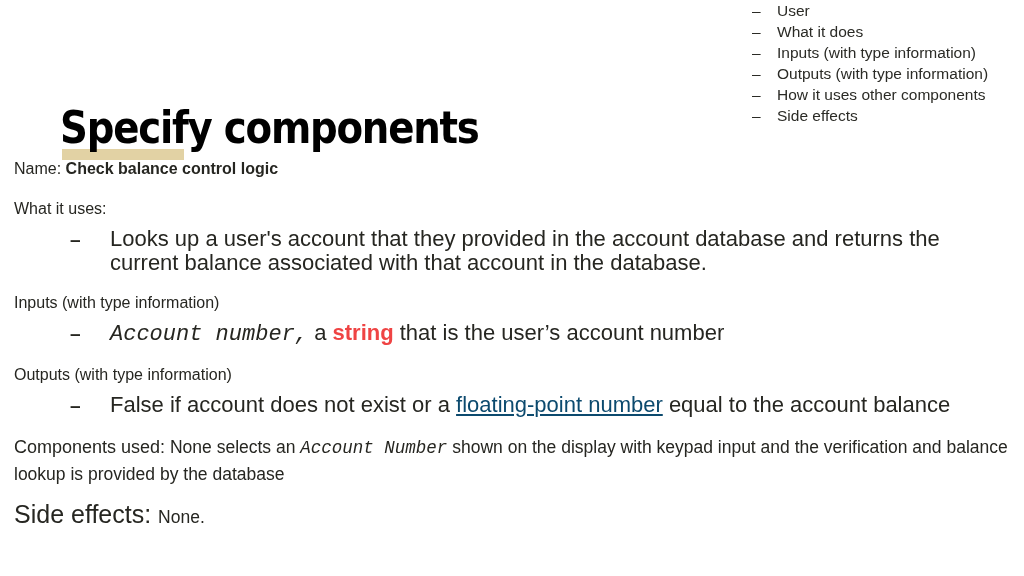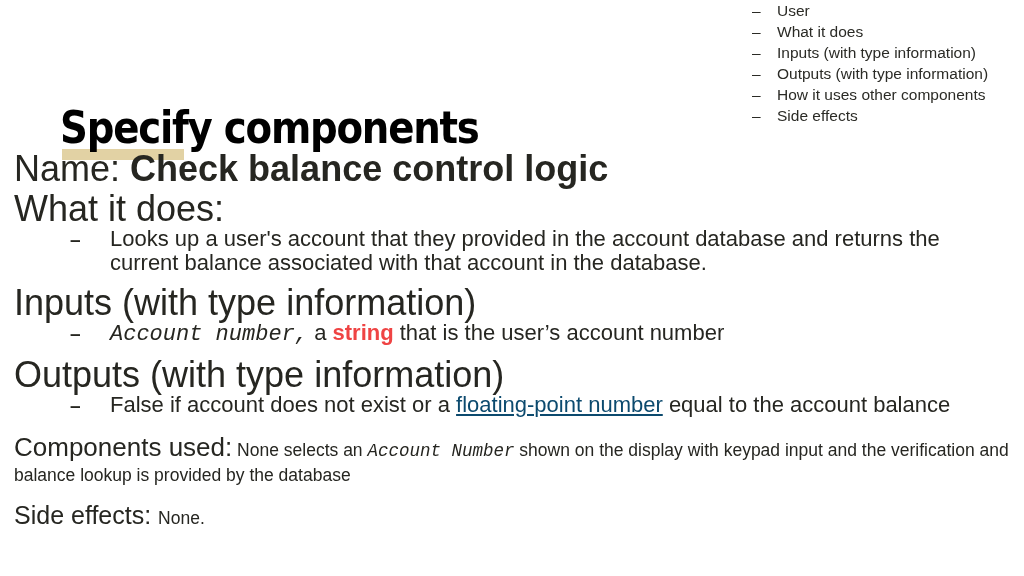--- a/index.html
+++ b/index.html
@@ -70,21 +70,21 @@
   }
 
   
   .body-area {
     position: absolute;
     left: 14px;
     top: 152px;
     width: 1000px;
   }
   .sect-head {
-    font-size: 36px;
+    font-size: 16px;
     line-height: 34px;
     color: #262621;
     white-space: nowrap;
   }
   .sect-head .bold {
     font-weight: bold;
   }
   .bullet-row {
     display: flex;
     align-items: flex-start;
@@ -118,21 +118,21 @@
   }
 
   .comp-block {
     margin-top: 13px;
     font-size: 17.5px;
     line-height: 24px;
     color: #262621;
     max-width: 1000px;
   }
   .comp-head {
-    font-size: 26px;
+    font-size: 18px;
     line-height: 30px;
   }
   .side-block {
     margin-top: 13px;
     font-size: 25px;
     line-height: 30px;
     color: #262621;
   }
   .side-val {
     font-size: 17.5px;
@@ -174,21 +174,21 @@
   <div class="title-text">Specify components</div>
 </div>
 
 <div class="body-area">
 
   <div class="sect-head nm-line">
     <span>Name:</span>
     <span class="bold">Check balance control logic</span>
   </div>
 
-  <div class="sect-head">What it does:</div>
+  <div class="sect-head">What it uses:</div>
   <div class="bullet-row">
     <span class="bullet-dash">–</span>
     <span class="bullet-text">Looks up a user's account that they provided in the account database and returns the current balance associated with that account in the database.</span>
   </div>
 
   <div class="sect-head sect-gap">Inputs (with type information)</div>
   <div class="bullet-row">
     <span class="bullet-dash">–</span>
     <span class="bullet-text"><em class="it">Account number,</em><span> a </span><span class="kw-red">string</span><span> that is the user’s account number</span></span>
   </div>

